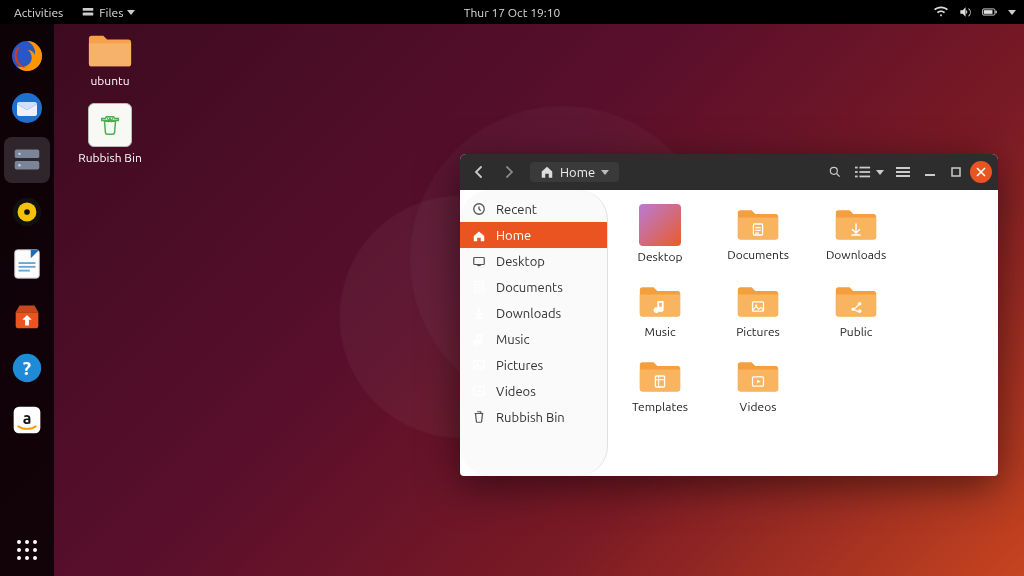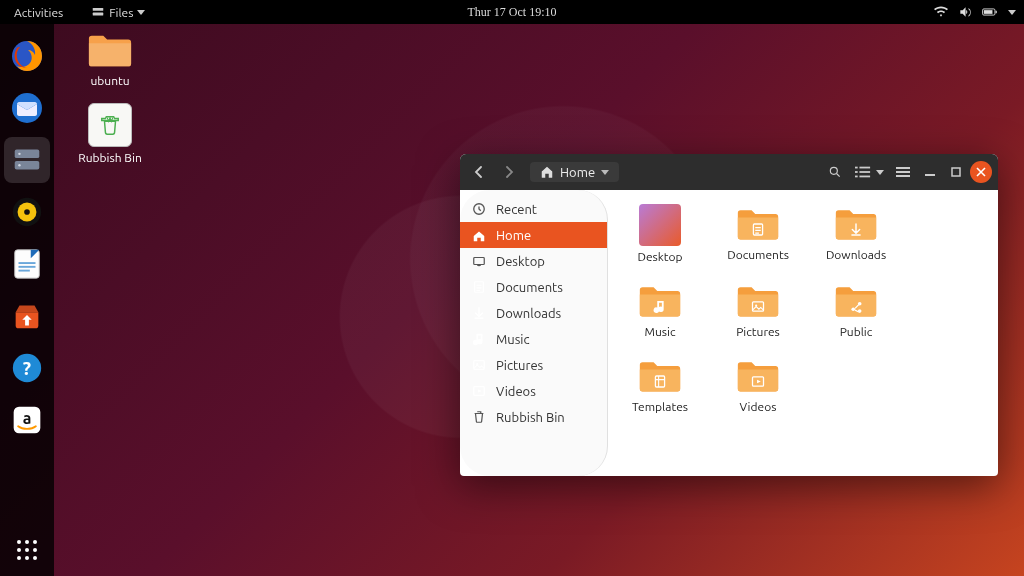--- a/index.html
+++ b/index.html
@@ -12,22 +12,22 @@
       linear-gradient(135deg, #3a0a1e 0%, #4b0d26 25%, #5a0f2b 45%, #7a1a25 70%, #c6441f 100%);
     position: relative;
   }
 
   
   .top-panel {
     position: absolute; top:0; left:0; right:0; height:24px;
     background:#000; color:#ddd; display:flex; align-items:center;
     font-size:12px; padding:0 8px; z-index:50;
   }
-  .tp-left, .tp-right { display:flex; align-items:center; gap:16px; }
-  .tp-center { position:absolute; left:50%; transform:translateX(-50%);font-family:Liberation Serif, serif; }
+  .tp-left, .tp-right { display:flex; align-items:center; gap:6px; }
+  .tp-center { position:absolute; left:50%; transform:translateX(-50%); }
   .tp-item { padding:0 6px; cursor:pointer; display:flex; align-items:center; gap:4px; }
   .tp-right { margin-left:auto; gap:10px; }
   .tri-down { display:inline-block; width:0;height:0;border-left:4px solid transparent;border-right:4px solid transparent;border-top:5px solid #ccc; }
 
   
   .dock {
     position:absolute; top:24px; left:0; bottom:0; width:54px;
     background:rgba(0,0,0,0.78); display:flex; flex-direction:column;
     align-items:center; padding-top:6px; z-index:40;
   }

